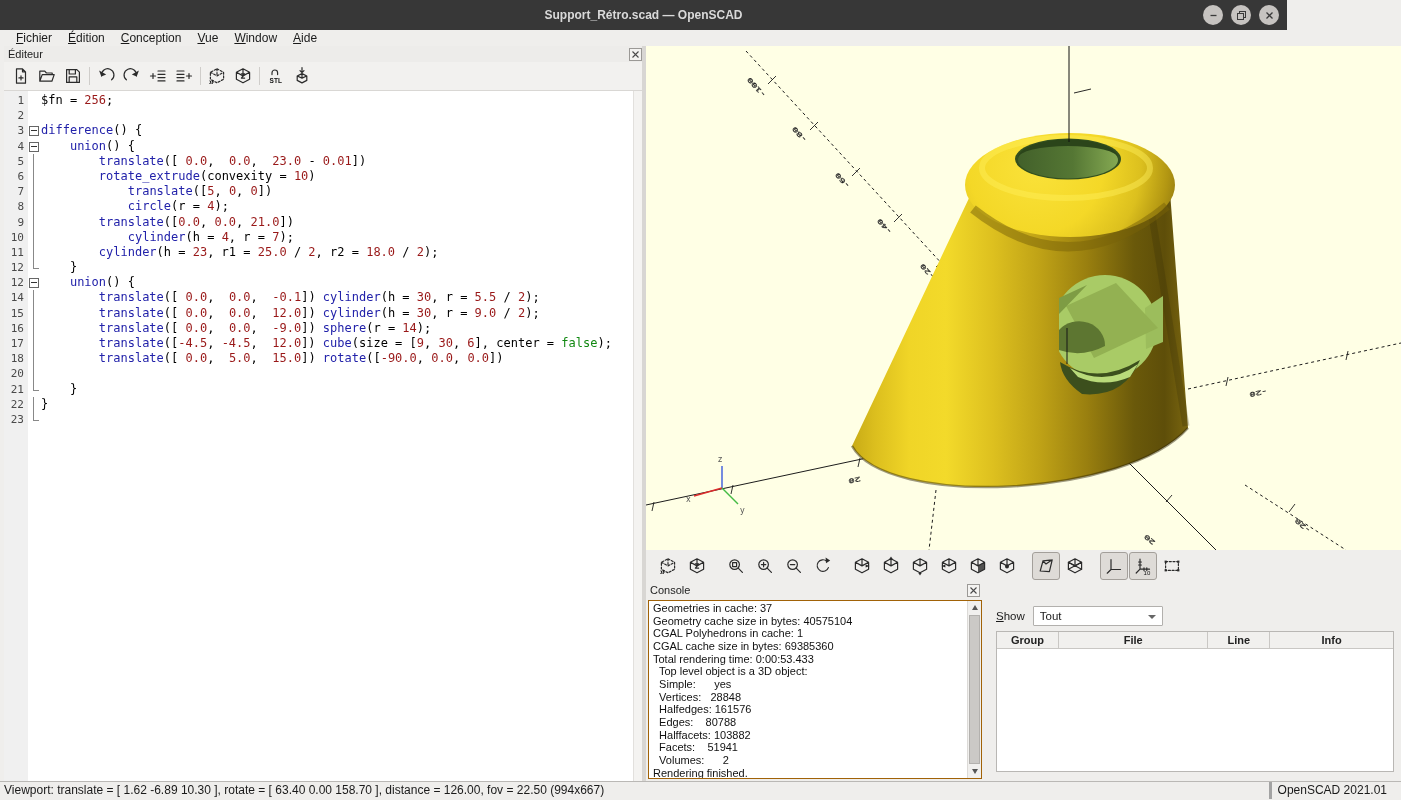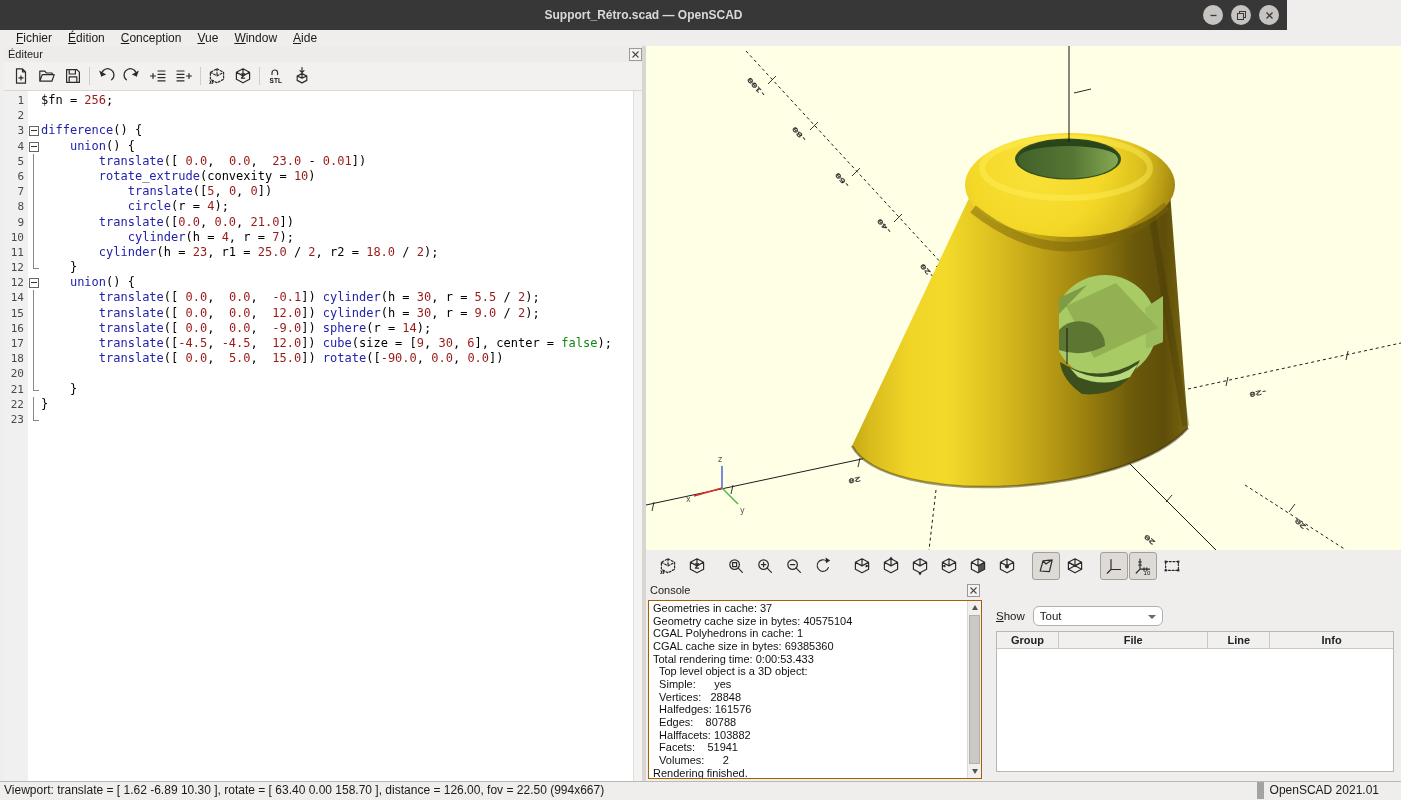--- a/index.html
+++ b/index.html
@@ -60,33 +60,33 @@
   #console-lines{position:absolute;left:4px;top:1px;right:16px;bottom:0;font-size:11px;line-height:12.65px;
                  white-space:pre;color:#111;overflow:hidden}
   #console-sb{position:absolute;right:0;top:0;bottom:0;width:13px;background:#f1f0ee;border-left:1px solid #dcdad7}
   .sb-arrow{position:absolute;left:0;width:13px;height:13px;display:flex;align-items:center;justify-content:center}
   .tri-up{border-left:3.5px solid transparent;border-right:3.5px solid transparent;border-bottom:5px solid #555}
   .tri-down{border-left:3.5px solid transparent;border-right:3.5px solid transparent;border-top:5px solid #555}
   #sb-thumb{position:absolute;left:1px;right:1px;top:14px;bottom:14px;background:#cbc9c6;border:1px solid #b3b1ae}
   
   #errorlog-panel{position:absolute;left:989px;top:582px;width:412px;height:199px}
   #show-row{position:absolute;left:7px;top:23px;height:22px;display:flex;align-items:center;gap:8px;font-size:11.5px;color:#1a1a1a}
-  .combo{width:130px;height:20px;background:#fff;border:1px solid #b2b0ad;border-radius:6px;font-size:11.5px;
+  .combo{width:130px;height:20px;background:#fff;border:1px solid #b2b0ad;border-radius:1px;font-size:11.5px;
          display:flex;align-items:center;padding:0 6px;box-sizing:border-box;position:relative}
   .combo-arrow{position:absolute;right:6px;top:8px;border-left:4px solid transparent;border-right:4px solid transparent;border-top:4px solid #666}
   #elog-table{position:absolute;left:7px;top:49px;width:398px;height:141px;background:#fff;border:1px solid #b9b7b4;box-sizing:border-box}
   #elog-head{display:flex;height:16px;background:#f1f0ee;border-bottom:1px solid #c9c7c4}
   .eh-cell{font-size:11px;font-weight:bold;color:#222;text-align:center;line-height:16px;
            border-right:1px solid #c9c7c4;box-sizing:border-box;overflow:hidden}
   .eh-cell:last-child{border-right:none}
   
   #statusbar{position:absolute;left:0;top:781px;width:1401px;height:19px;background:#efeeec;
              border-top:1px solid #bab8b5;font-size:12px;color:#1a1a1a;box-sizing:border-box}
   #status-left{position:absolute;left:4px;top:0;line-height:17px;white-space:nowrap}
-  #status-right{position:absolute;right:16px;top:0;line-height:17px;padding:0 6px;border-left:7px solid #a3a3a3}
+  #status-right{position:absolute;right:8px;top:0;line-height:17px;padding:0 6px;border-left:3px solid #a3a3a3}
   
   .st{stroke:#2b2b2b;fill:none;stroke-width:1.2;stroke-linejoin:round;stroke-linecap:round}
   .dsh{stroke-dasharray:2 1.7}
   svg{display:block}
 </style>
 </head>
 <body>
 
 <div id="titlebar">
   <div id="title">Support_Rétro.scad — OpenSCAD</div>

